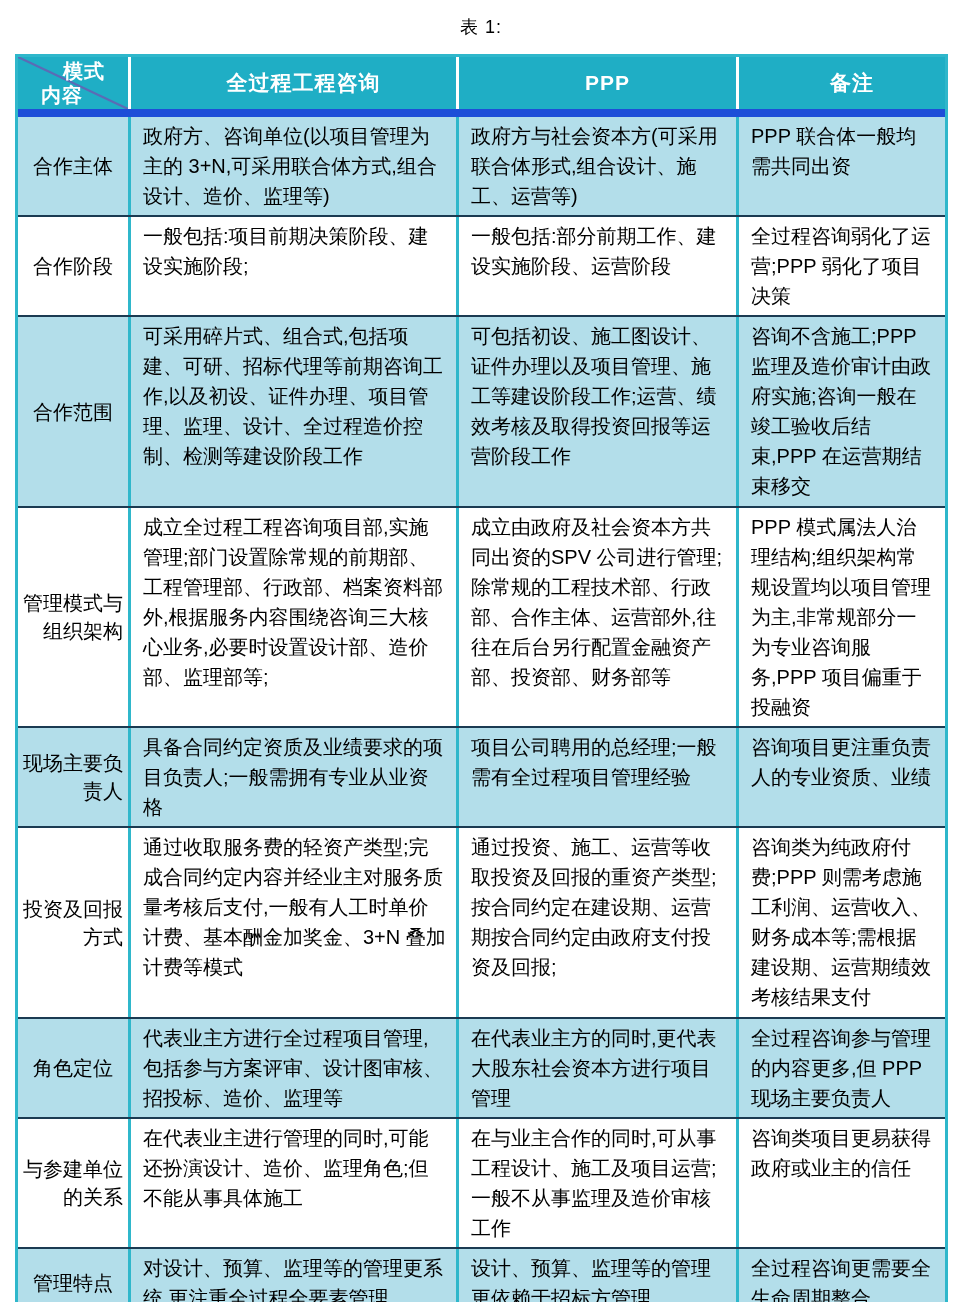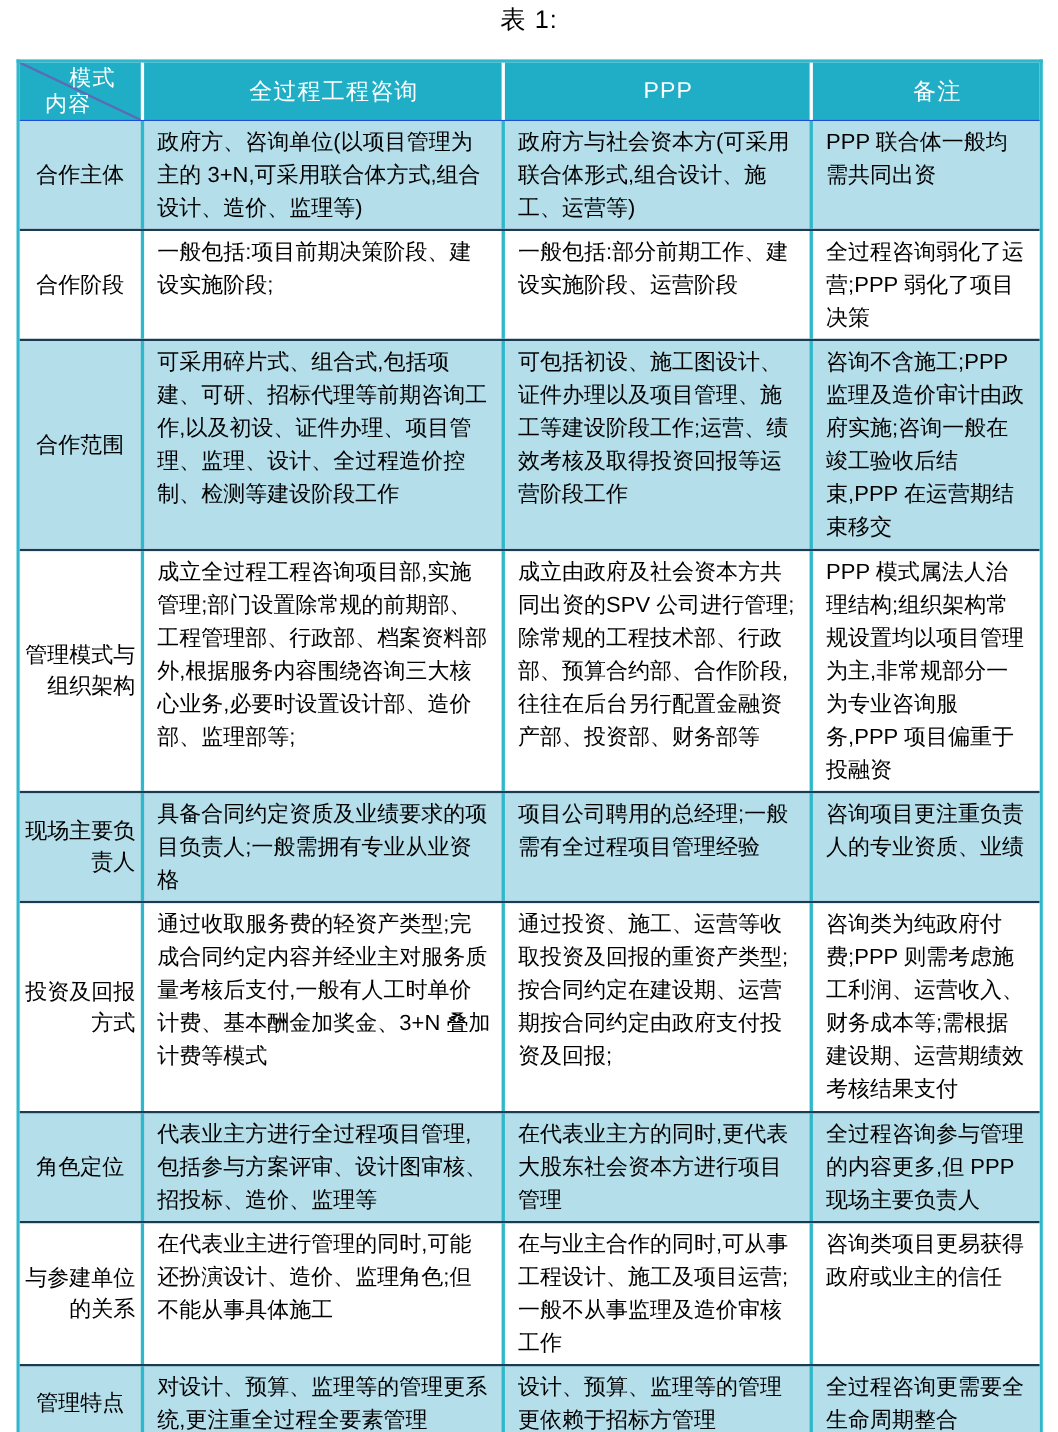--- a/index.html
+++ b/index.html
@@ -14,40 +14,40 @@
   html, body { margin: 0; padding: 0; }
   body {
     width: 962px; height: 1302px;
     background: #ffffff;
     font-family: "Liberation Sans", sans-serif;
     color: var(--ink);
     position: relative;
   }
   .doc-title {
     text-align: center;
-    padding-top: 2px;
-    font-size: 23px;
+    padding-top: 15px;
+    font-size: 18px;
     letter-spacing: 1px;
     color: var(--ink);
   }
   .ctable {
     position: absolute;
     left: 15px; top: 54px;
     width: 933px;
     border: 3px solid var(--cyan);
     border-bottom: 3px solid var(--dark);
     background: #fff;
   }
   .thead {
     display: grid;
     grid-template-columns: 110px 328px 280px 1fr;
     background: var(--teal);
     color: #ffffff;
-    font-weight: normal;
-    border-bottom: 1px solid #1d4ed8;
+    font-weight: bold;
+    border-bottom: 8px solid #1d4ed8;
   }
   .hcell {
     min-height: 52px;
     display: flex;
     align-items: center;
     justify-content: center;
     font-size: 21px;
     border-left: 3px solid #ffffff;
     letter-spacing: 1px;
     padding-left: 20px;
@@ -128,21 +128,21 @@
     </div>
     <div class="trow" style="min-height:191px">
       <div class="tcell rowhead">合作范围</div>
       <div class="tcell">可采用碎片式、组合式,包括项建、可研、招标代理等前期咨询工作,以及初设、证件办理、项目管理、监理、设计、全过程造价控制、检测等建设阶段工作</div>
       <div class="tcell">可包括初设、施工图设计、证件办理以及项目管理、施工等建设阶段工作;运营、绩效考核及取得投资回报等运营阶段工作</div>
       <div class="tcell">咨询不含施工;PPP 监理及造价审计由政府实施;咨询一般在竣工验收后结束,PPP 在运营期结束移交</div>
     </div>
     <div class="trow" style="min-height:218px">
       <div class="tcell rowhead">管理模式与组织架构</div>
       <div class="tcell">成立全过程工程咨询项目部,实施管理;部门设置除常规的前期部、工程管理部、行政部、档案资料部外,根据服务内容围绕咨询三大核心业务,必要时设置设计部、造价部、监理部等;</div>
-      <div class="tcell">成立由政府及社会资本方共同出资的SPV 公司进行管理;除常规的工程技术部、行政部、预算合约部、合作阶段,往往在后台另行配置金融资产部、投资部、财务部等</div>
+      <div class="tcell">成立由政府及社会资本方共同出资的SPV 公司进行管理;除常规的工程技术部、行政部、合作主体、运营部外,往往在后台另行配置金融资产部、投资部、财务部等</div>
       <div class="tcell">PPP 模式属法人治理结构;组织架构常规设置均以项目管理为主,非常规部分一为专业咨询服务,PPP 项目偏重于投融资</div>
     </div>
     <div class="trow" style="min-height:92px">
       <div class="tcell rowhead">现场主要负责人</div>
       <div class="tcell">具备合同约定资质及业绩要求的项目负责人;一般需拥有专业从业资格</div>
       <div class="tcell">项目公司聘用的总经理;一般需有全过程项目管理经验</div>
       <div class="tcell">咨询项目更注重负责人的专业资质、业绩</div>
     </div>
     <div class="trow" style="min-height:191px">
       <div class="tcell rowhead">投资及回报方式</div>

